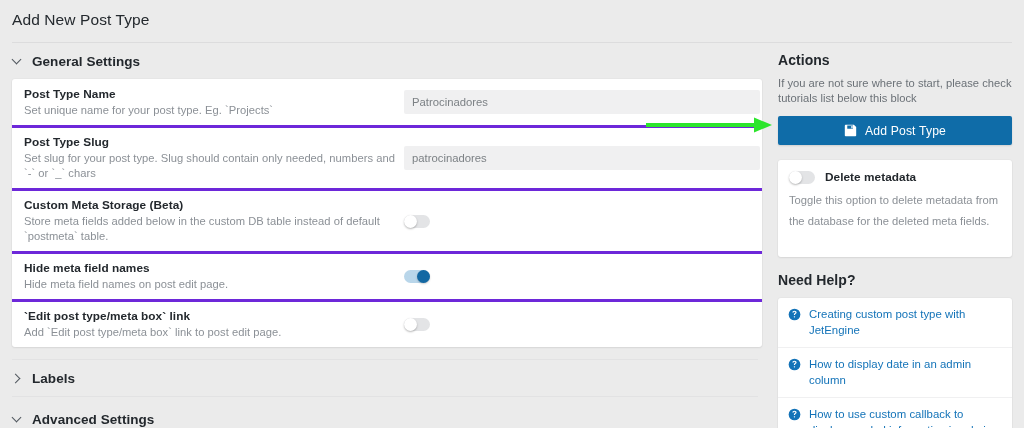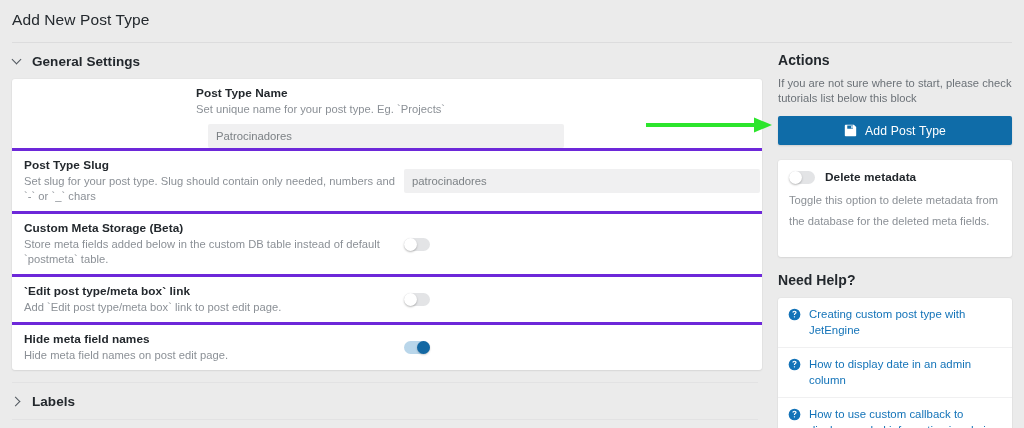--- a/index.html
+++ b/index.html
@@ -111,21 +111,21 @@
     box-shadow: 0 1px 2px rgba(0,0,0,0.07), 0 0 0 1px rgba(0,0,0,0.02);
   }
 
   .setting-row {
     display: flex;
     align-items: center;
     padding: 0 14px 0 12px;
     min-height: 46px;
     border-top: 3px solid #6d28d9;
   }
-  .setting-row:first-child { border-top: none; flex-direction: column; }
+  .setting-row:first-child { border-top: none; }
 
   .setting-label {
     width: 380px;
     flex: 0 0 auto;
     padding: 7px 0 7px 0;
   }
   .setting-name {
     font-size: 11.8px;
     font-weight: 700;
     color: #23282d;
@@ -327,37 +327,37 @@
         </div>
         <div class="setting-control">
           <div class="toggle">
             <span class="knob"></span>
           </div>
         </div>
       </div>
 
       <div class="setting-row">
         <div class="setting-label">
+          <div class="setting-name">Hide meta field names</div>
+          <div class="setting-desc">Hide meta field names on post edit page.</div>
+        </div>
+        <div class="setting-control">
+          <div class="toggle on">
+            <span class="knob"></span>
+          </div>
+        </div>
+      </div>
+
+      <div class="setting-row">
+        <div class="setting-label">
           <div class="setting-name">`Edit post type/meta box` link</div>
           <div class="setting-desc">Add `Edit post type/meta box` link to post edit page.</div>
         </div>
         <div class="setting-control">
           <div class="toggle">
-            <span class="knob"></span>
-          </div>
-        </div>
-      </div>
-
-      <div class="setting-row">
-        <div class="setting-label">
-          <div class="setting-name">Hide meta field names</div>
-          <div class="setting-desc">Hide meta field names on post edit page.</div>
-        </div>
-        <div class="setting-control">
-          <div class="toggle on">
             <span class="knob"></span>
           </div>
         </div>
       </div>
 
     </div>
 
     <div style="height:12px"></div>
     <div class="section-rule"></div>
     <div class="accordion-head">

